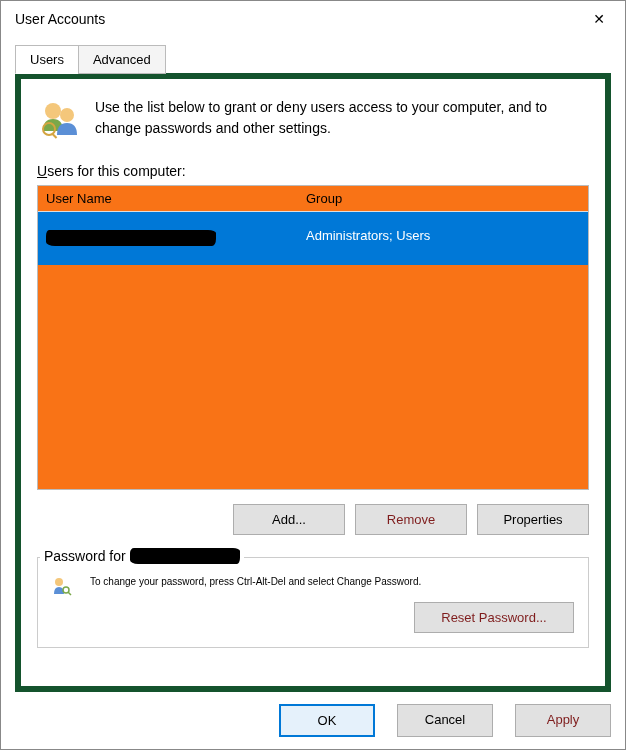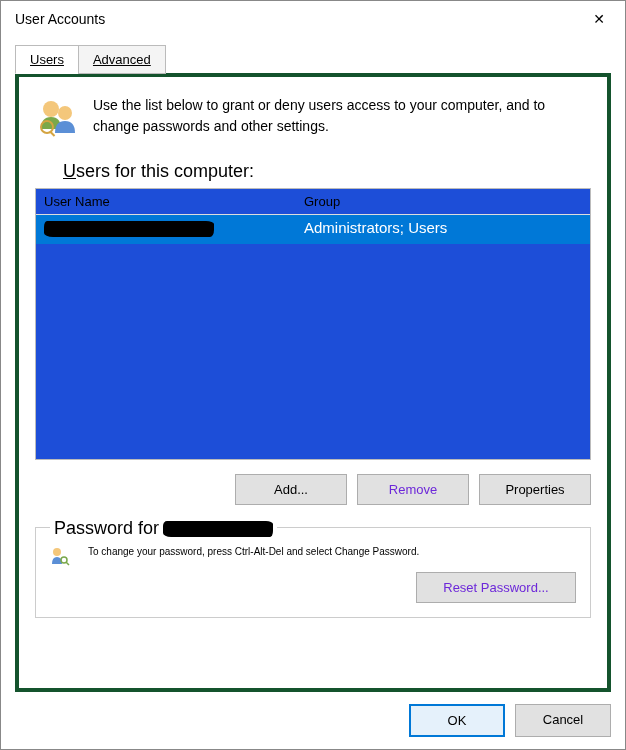--- a/index.html
+++ b/index.html
@@ -11,78 +11,78 @@
       height: 750px;
       color: #000;
     }
     .window { border: 1px solid #888; height: 100%; display: flex; flex-direction: column; }
     .titlebar {
       display: flex; justify-content: space-between; align-items: center;
       padding: 8px 14px 6px 14px; font-size: 14px;
     }
     .titlebar .close { font-size: 14px; cursor: pointer; padding: 2px 6px; }
     .content { flex: 1; padding: 10px 14px 0 14px; display: flex; flex-direction: column; }
-    .tabs { display: flex; position: relative; z-index: 2; text-decoration: underline; }
+    .tabs { display: flex; position: relative; z-index: 2; }
     .tab {
       padding: 6px 14px; border: 1px solid #bbb; background: #fff;
       margin-right: -1px; font-size: 13px; cursor: pointer;
       position: relative;
     }
     .tab.active { border-bottom: 1px solid #fff; }
     .tab.inactive { background: #f4f4f4; }
     .tab-panel {
-      border: 4px solid #14532d; margin-top: -1px; padding: 18px 16px 16px 16px;
+      border: 6px solid #14532d; margin-top: -1px; padding: 18px 16px 16px 16px;
       flex: 1; display: flex; flex-direction: column;
     }
     .intro { display: flex; gap: 14px; margin-bottom: 22px; }
     .intro-icon { width: 44px; height: 44px; flex-shrink: 0; }
     .intro-text { font-size: 14px; line-height: 1.5; }
-    .section-label { font-size: 18px; margin-bottom: 6px; margin-left: 28px; }
+    .section-label { font-size: 14px; margin-bottom: 6px; }
     .section-label .ul { text-decoration: underline; }
     .listbox {
-      border: 1px solid #bbb; height: 272px; background: #1d4ed8; overflow: hidden;
+      border: 1px solid #bbb; height: 305px; background: #f97316; overflow: hidden;
     }
     .listhead { display: flex; border-bottom: 1px solid #ddd; }
     .listhead .col { padding: 5px 8px; font-size: 13px; }
     .col-user { width: 260px; }
     .col-group { flex: 1; }
     .listrow { display: flex; background: #0078d7; color: #fff; }
-    .listrow .cell { padding: 4px 8px; font-size: 15px; }
+    .listrow .cell { padding: 16px 8px; font-size: 13px; }
     .redact {
       display: inline-block; width: 170px; height: 16px;
       background: #000;
       border-radius: 3px 8px 4px 9px / 6px 3px 7px 4px;
       filter: blur(0.3px);
       margin-top: 2px;
     }
     .btn-row { display: flex; justify-content: flex-end; gap: 10px; margin-top: 14px; }
     .btn {
       min-width: 112px; padding: 7px 12px; background: #e1e1e1;
       border: 1px solid #adadad; font-size: 13px; cursor: pointer;
       text-align: center;
     }
-    .btn.disabled { color: #6d28d9; }
+    .btn.disabled { color: #7f1d1d; }
     .groupbox {
       border: 1px solid #ccc; margin-top: 22px; padding: 16px 14px 14px 14px;
       position: relative;
     }
     .groupbox-title {
-      position: absolute; top: -10px; left: 14px; background: #fff;
-      padding: 0 4px; font-size: 18px; display: flex; align-items: center; gap: 4px;
+      position: absolute; top: -10px; left: 2px; background: #fff;
+      padding: 0 4px; font-size: 14px; display: flex; align-items: center; gap: 4px;
     }
     .groupbox-title .redact2 {
       display: inline-block; width: 110px; height: 16px; background: #000;
       border-radius: 4px 7px 3px 8px / 5px 3px 6px 4px;
     }
     .pw-body { display: flex; gap: 18px; }
     .pw-icon { width: 20px; height: 20px; flex-shrink: 0; margin-top: 2px; }
     .pw-text { font-size: 10px; line-height: 1.5; }
     .pw-btn-row { display: flex; justify-content: flex-end; margin-top: 6px; }
     .footer {
-      display: flex; justify-content: flex-end; gap: 10px;
+      display: flex; justify-content: flex-end; gap: 22px;
       padding: 12px 14px; border-top: none;
     }
     .footer .btn { min-width: 96px; }
     .btn.primary { border: 2px solid #0078d7; background: #e5f1fb; }
   </style>
 </head>
 <body>
 
 <div class="window">
   <div class="titlebar">
@@ -153,14 +153,15 @@
         <div class="pw-btn-row">
           <div class="btn disabled" style="min-width:160px">Reset Password...</div>
         </div>
       </div>
     </div>
   </div>
 
   <div class="footer">
     <div class="btn primary">OK</div>
     <div class="btn">Cancel</div>
+    <div class="btn disabled">Apply</div>
   </div>
 </div>
 
 </body></html>

